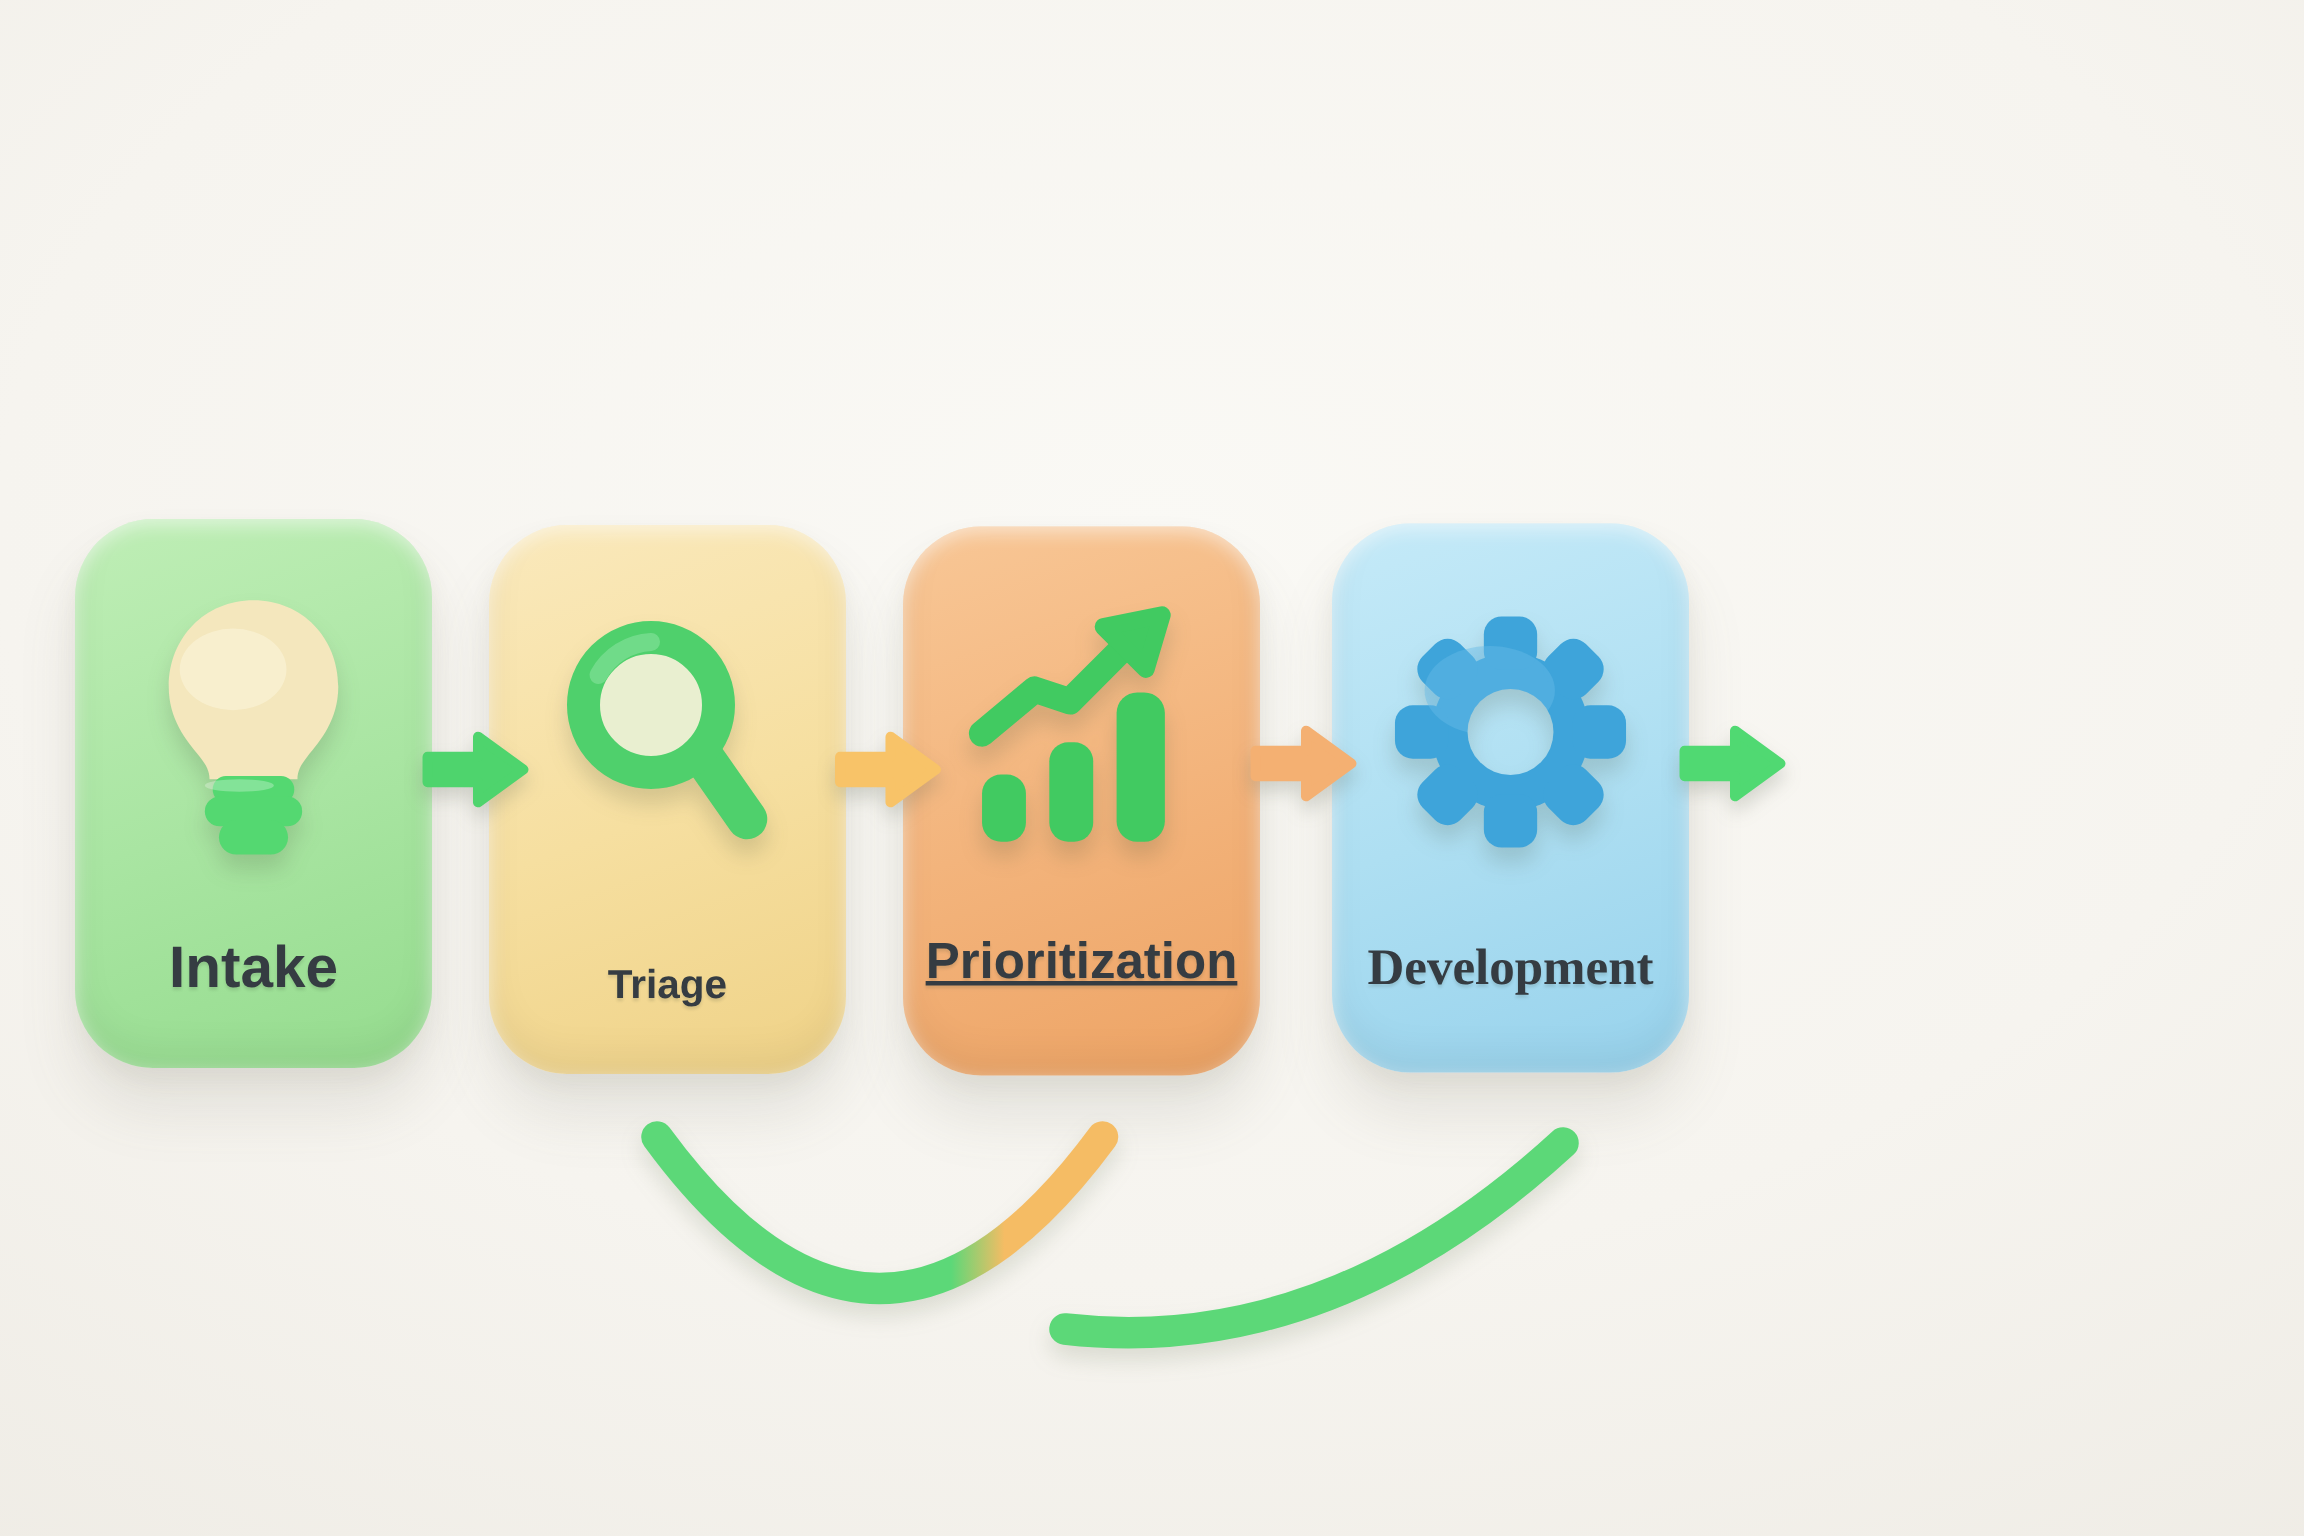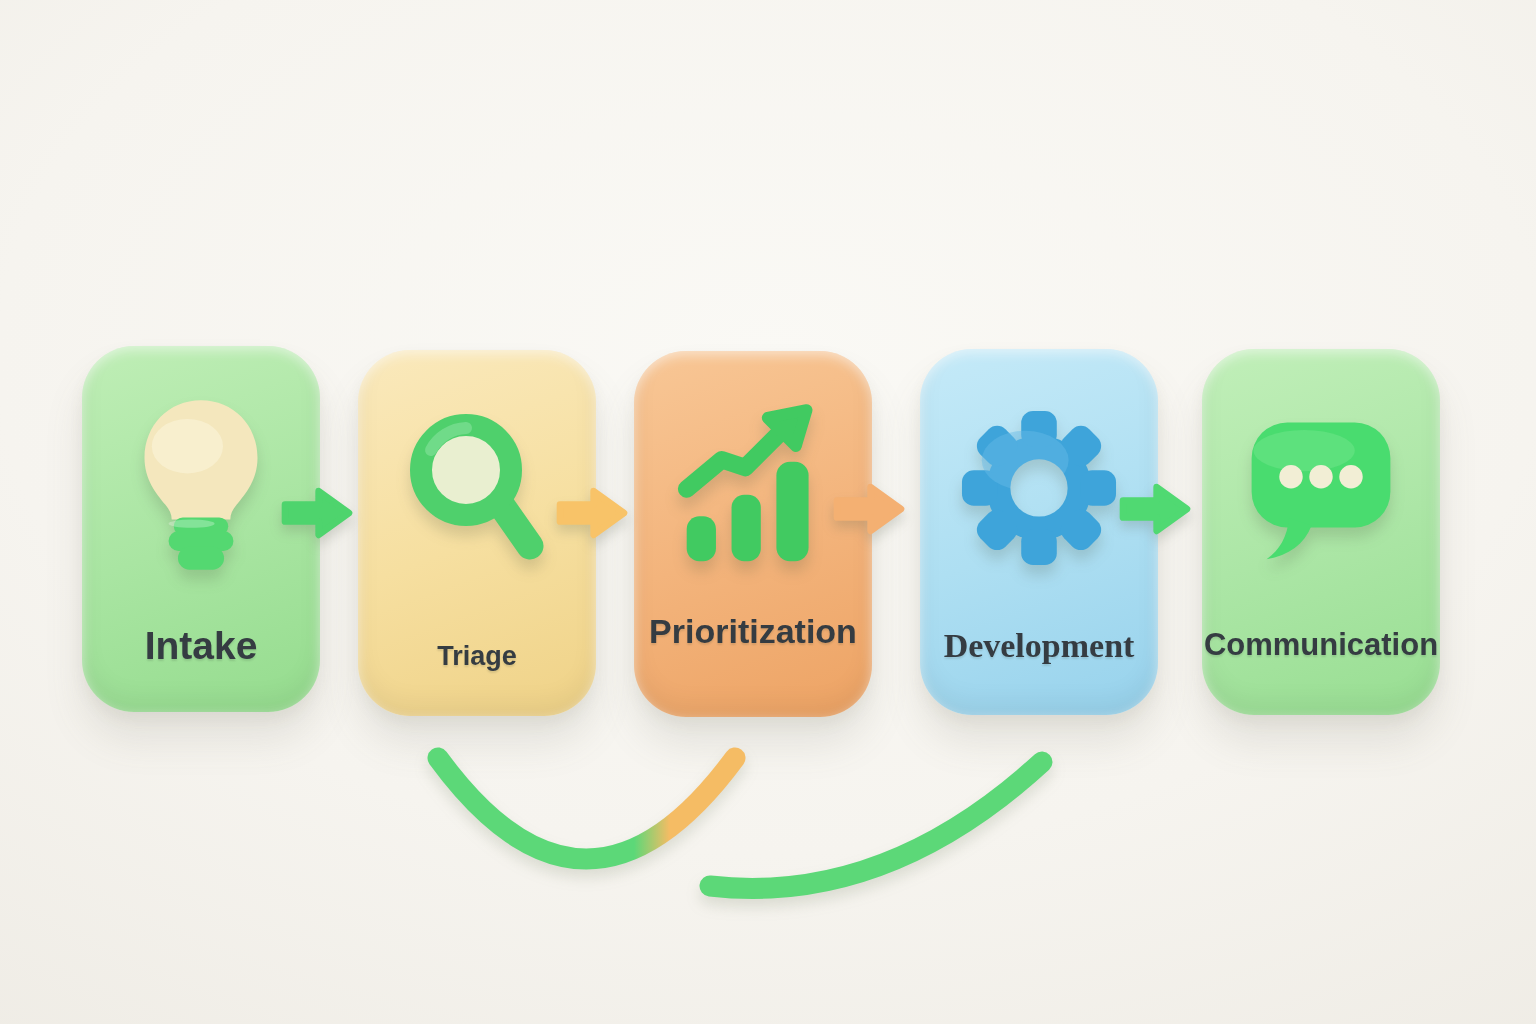--- a/index.html
+++ b/index.html
@@ -21,21 +21,20 @@
   }
   .card {
     position:absolute; top:349px; width:238px; height:366px;
     border-radius:52px;
     background: linear-gradient(160deg, var(--card-light) 0%, var(--card) 52%, var(--card-dark) 100%);
     box-shadow:
       0 28px 38px rgba(110,110,95,0.13),
       0 8px 14px rgba(110,110,95,0.08),
       inset 0 4px 12px rgba(255,255,255,0.55),
       inset 0 -12px 26px rgba(0,0,0,0.06);
-    margin-left: 32px;
   }
   .card-1 { left:50px;  top:346px; }
   .card-2 { left:326px; top:350px; }
   .card-3 { left:602px; top:351px; }
   .card-4 { left:888px; top:349px; }
   .card-5 { left:1170px;top:349px; }
 
   .card-icon {
     position:absolute; left:50%; transform:translateX(-50%);
     filter: drop-shadow(0 10px 7px rgba(60,70,50,0.18));
@@ -47,21 +46,21 @@
   .card-5 .card-icon { top:60px;  width:150px; height:160px; }
 
   .stage-label {
     position:absolute; bottom:46px; left:0; width:100%;
     text-align:center; font-weight:bold;
     color: var(--label-color, #353c42);
     text-shadow: 0 2px 2px rgba(40,60,40,0.14);
   }
   .card-1 .stage-label { font-size:39px; bottom:44px; }
   .card-2 .stage-label { font-size:27px; bottom:44px; }
-  .card-3 .stage-label { font-size:34px; bottom:66px; }
+  .card-3 .stage-label { font-size:34px; bottom:56px;text-decoration:underline; }
   .card-4 .stage-label { font-size:34px; bottom:50px;font-family:Liberation Serif, serif; }
   .card-5 .stage-label { font-size:31px; bottom:52px; }
 
   .arrow-connector {
     position:absolute; width:74px; height:64px;
     filter: drop-shadow(0 7px 6px rgba(90,100,80,0.22));
   }
   .arrow-1 { left:280px;  top:481px; }
   .arrow-2 { left:555px;  top:481px; }
   .arrow-3 { left:832px;  top:477px; }
@@ -134,31 +133,20 @@
           <rect x="62" y="6" width="36" height="36" rx="12" transform="rotate(225 80 84)"></rect>
           <rect x="62" y="6" width="36" height="36" rx="12" transform="rotate(270 80 84)"></rect>
           <rect x="62" y="6" width="36" height="36" rx="12" transform="rotate(315 80 84)"></rect>
         </g>
         <ellipse cx="66" cy="56" rx="44" ry="30" style="fill:var(--icon-light,#66bbe7)" opacity="0.45"></ellipse>
       </g>
     </svg>
     <div class="stage-label">Development</div>
   </div>
 
-  <div class="card card-5" style="--card: #ace6a6; --card-light: #c1efb9; --card-dark: #98de92; --icon: #49dc6f; --icon-light: #75e68f; --icon-accent: #f2eed5;">
-    <svg class="card-icon" viewBox="0 0 160 158">
-      <rect x="6" y="8" width="148" height="112" rx="38" style="fill:var(--icon,#49dc6f)"></rect>
-      <path d="M46,110 C44,130 36,144 22,154 C46,150 62,138 70,118 Z" style="fill:var(--icon,#49dc6f)"></path>
-      <ellipse cx="62" cy="38" rx="54" ry="22" style="fill:var(--icon-light,#75e68f)" opacity="0.45"></ellipse>
-      <circle cx="48" cy="66" r="12.5" style="fill:var(--icon-accent,#f2eed5)"></circle>
-      <circle cx="80" cy="66" r="12.5" style="fill:var(--icon-accent,#f2eed5)"></circle>
-      <circle cx="112" cy="66" r="12.5" style="fill:var(--icon-accent,#f2eed5)"></circle>
-    </svg>
-    <div class="stage-label">Communication</div>
-  </div>
 
   <svg class="arrow-connector arrow-1" viewBox="0 0 88 76" style="--arrow-color: #4ed46d;">
     <path d="M6,28 L46,28 L46,12 L82,38 L46,64 L46,48 L6,48 Z"></path>
   </svg>
   <svg class="arrow-connector arrow-2" viewBox="0 0 88 76" style="--arrow-color: #f8c368;">
     <path d="M6,28 L46,28 L46,12 L82,38 L46,64 L46,48 L6,48 Z"></path>
   </svg>
   <svg class="arrow-connector arrow-3" viewBox="0 0 88 76" style="--arrow-color: #f4b072;">
     <path d="M6,28 L46,28 L46,12 L82,38 L46,64 L46,48 L6,48 Z"></path>
   </svg>

